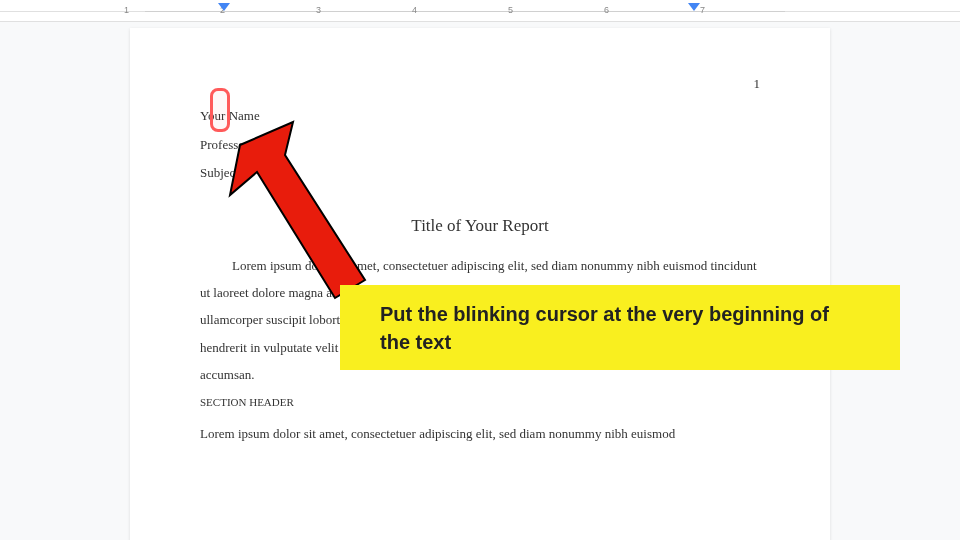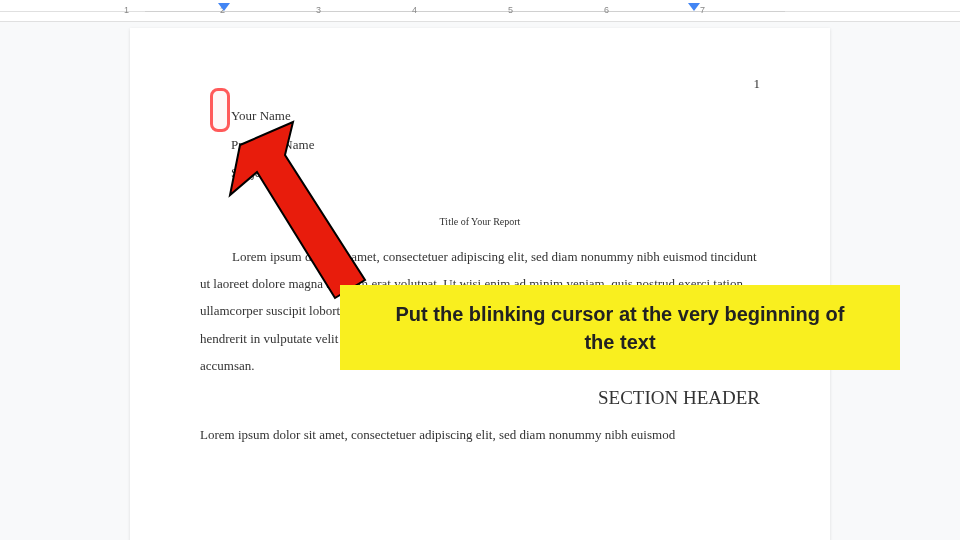--- a/index.html
+++ b/index.html
@@ -76,45 +76,43 @@
       top: 48px;
       right: 70px;
       font-size: 13px;
       color: #333;
     }
     .header-block {
       margin-top: 24px;
       font-size: 13px;
       color: #333;
       line-height: 2.2;
-      margin-left: 31px;
     }
     .header-line { display: block; }
     .doc-title {
       text-align: center;
-      font-size: 10px;
+      font-size: 17px;
       color: #333;
       margin-top: 28px;
       margin-bottom: 16px;
     }
     .body-para {
       font-size: 13px;
       color: #333;
       line-height: 2.1;
       text-align: left;
       text-indent: 32px;
       margin-bottom: 8px;
     }
     .section-header {
-      font-size: 19px;
+      font-size: 11px;
       color: #333;
       font-weight: normal;
       margin-bottom: 12px;
       text-transform: uppercase;
-      text-align: right;
     }
     .cursor-highlight {
       position: absolute;
       top: 88px;
       left: 210px;
       width: 20px;
       height: 44px;
       border: 3px solid #ff5a5a;
       border-radius: 8px;
       background: rgba(255,90,90,0.05);
@@ -128,21 +126,21 @@
     .callout-box {
       position: absolute;
       top: 285px;
       left: 340px;
       width: 560px;
       height: 85px;
       background: #f9ef1f;
       display: flex;
       align-items: center;
       justify-content: center;
-      text-align: center;
+      text-align: left;
       font-family: Arial, sans-serif;
       font-size: 20px;
       font-weight: 700;
       color: #222;
       padding: 10px 40px;
       line-height: 1.4;
     }
   </style>
 </head>
 <body>

